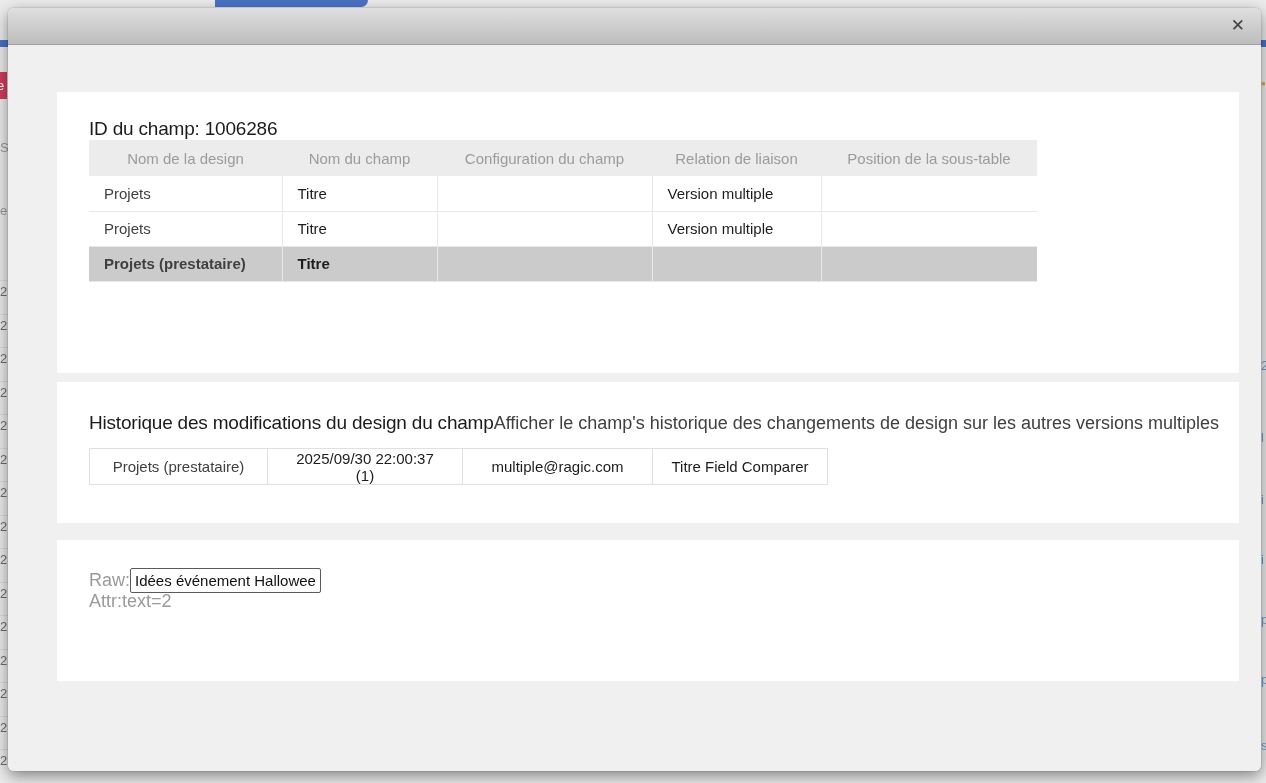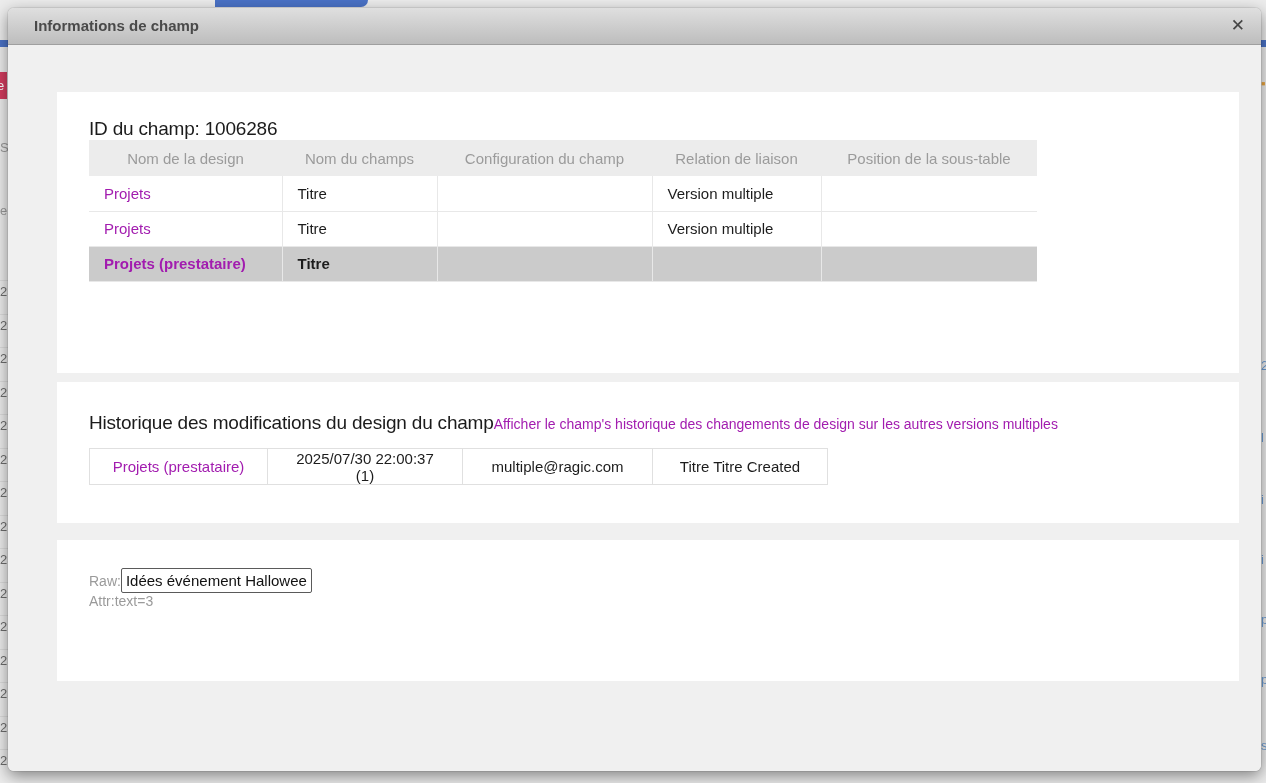--- a/index.html
+++ b/index.html
@@ -46,43 +46,43 @@
 
   .panel { position:absolute; left:49px; width:1182px; background:#fff; }
   .panel1 { top:47px;  height:281px; }
   .panel2 { top:337px; height:141px; }
   .panel3 { top:495px; height:141px; }
 
   .h19 { font-size:19px; color:#1b1b1b; letter-spacing:-0.2px; }
   .panel1 .h-id      { margin:26px 0 0 32px; }
   .panel1 .h-compare { margin:17px 0 16px 32px; }
 
-  a.link { color:#a21caf; text-decoration:none; cursor:pointer; }
+  a.link { color:#404040; text-decoration:none; cursor:pointer; }
 
   
   table.compare { margin-left:32px; border-collapse:collapse; table-layout:fixed;
                   width:948px; font-size:15px; }
   table.compare th { height:36px; background:#ececec; color:#9b9b9b;
                      font-weight:normal; text-align:center; }
   table.compare td { height:35px; padding-left:15px; color:#1c1c1c;
                      border-bottom:1px solid #e8e8e8; }
   table.compare td + td { border-left:1px solid #e8e8e8; }
   table.compare tr.highlight td { background:#cbcbcb; font-weight:bold; }
 
   
   .panel2 .hist-head { margin:30px 0 0 32px; }
-  .panel2 .hist-head a { font-size:14px; letter-spacing:0; }
+  .panel2 .hist-head a { font-size:18px; letter-spacing:0; }
   table.history { margin:14px 0 0 32px; border-collapse:collapse; table-layout:fixed;
                   font-size:15px; }
   table.history td { height:36px; border:1px solid #e0e0e0; text-align:center;
                      padding:0 17px; color:#1c1c1c; background:#fff; }
 
   
   .raw-line { margin:28px 0 0 32px; display:flex; align-items:center; }
-  .gray-sm { color:#9a9a9a; font-size:14px; }
+  .gray-sm { color:#9a9a9a; font-size:18px; }
   .raw-input { width:191px; height:25px; border:1px solid #5a5a5a; border-radius:2px;
                font-family:"Liberation Sans","DejaVu Sans",sans-serif;
                font-size:15px; color:#111; padding:0 4px; background:#fff; }
   .meta-line { margin-left:32px; line-height:17px; }
   .meta-line.first { margin-top:3px; }
 </style>
 </head>
 <body>
 
 <div class="bg-tab"></div>
@@ -114,41 +114,40 @@
     <div class="bg-right-frag" style="top: 430px; color: rgb(107, 155, 210);">l</div>
     <div class="bg-right-frag" style="top: 492px; color: rgb(107, 155, 210);">i</div>
     <div class="bg-right-frag" style="top: 552px; color: rgb(107, 155, 210);">i</div>
     <div class="bg-right-frag" style="top: 612px; color: rgb(107, 155, 210);">p</div>
     <div class="bg-right-frag" style="top: 672px; color: rgb(107, 155, 210);">p</div>
     <div class="bg-right-frag" style="top: 738px; color: rgb(107, 155, 210);">s</div>
   </div>
 
 <div class="modal">
   <div class="titlebar">
-    <span class="title">Informations de champ</span>
     <span class="close">✕</span>
   </div>
 
   <div class="modal-body">
 
     <div class="panel panel1">
       <div class="h19 h-id">ID du champ: 1006286</div>
 
       <table class="compare">
         <colgroup>
           <col style="width:193px">
             <col style="width:155px">
             <col style="width:215px">
           <col style="width:169px">
             <col style="width:216px">
         </colgroup>
         <thead>
           <tr>
             <th>Nom de la design</th>
-            <th>Nom du champs</th>
+            <th>Nom du champ</th>
             <th>Configuration du champ</th>
             <th>Relation de liaison</th>
             <th>Position de la sous-table</th>
           </tr>
         </thead>
         <tbody>
           <tr>
             <td><a class="link">Projets</a></td>
             <td>Titre</td>
             <td></td>
@@ -180,30 +179,30 @@
       <table class="history">
         <colgroup>
           <col style="width:178px">
             <col style="width:195px">
             <col style="width:190px">
             <col style="width:175px">
         </colgroup>
         <tbody>
           <tr>
             <td><a class="link">Projets (prestataire)</a></td>
-            <td>2025/07/30 22:00:37 (1)</td>
+            <td>2025/09/30 22:00:37 (1)</td>
             <td>multiple@ragic.com</td>
-            <td>Titre Titre Created</td>
+            <td>Titre Field Comparer</td>
           </tr>
         </tbody>
       </table>
     </div>
 
     <div class="panel panel3">
       <div class="raw-line">
         <span class="gray-sm">Raw:</span>
         <input class="raw-input" type="text" value="Idées événement Halloween" style="">
       </div>
-      <div class="gray-sm meta-line">Attr:text=3</div>
+      <div class="gray-sm meta-line">Attr:text=2</div>
     </div>
 
   </div>
 </div>
 
 </body></html>

